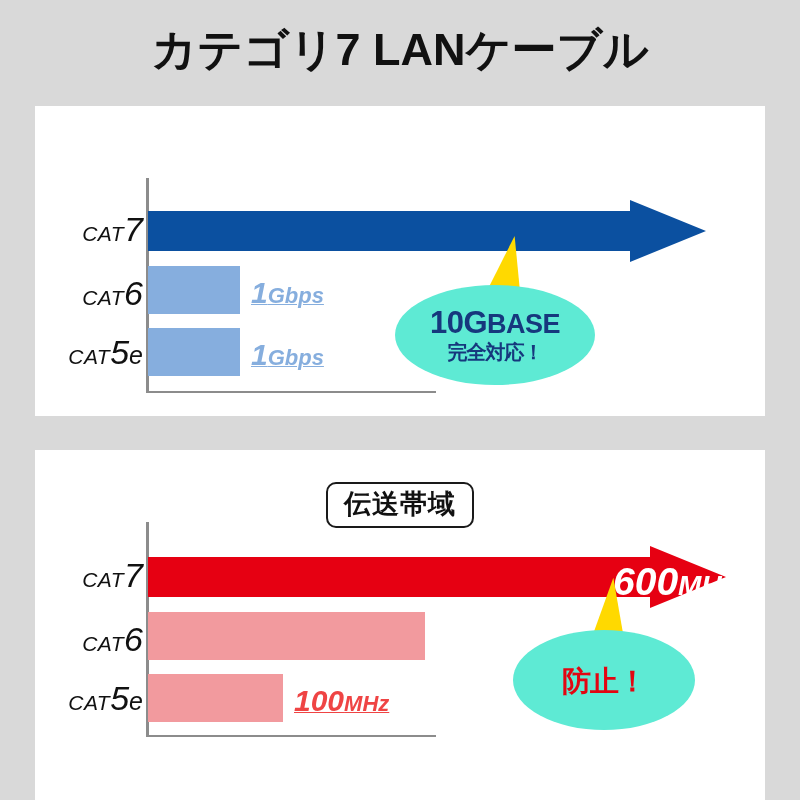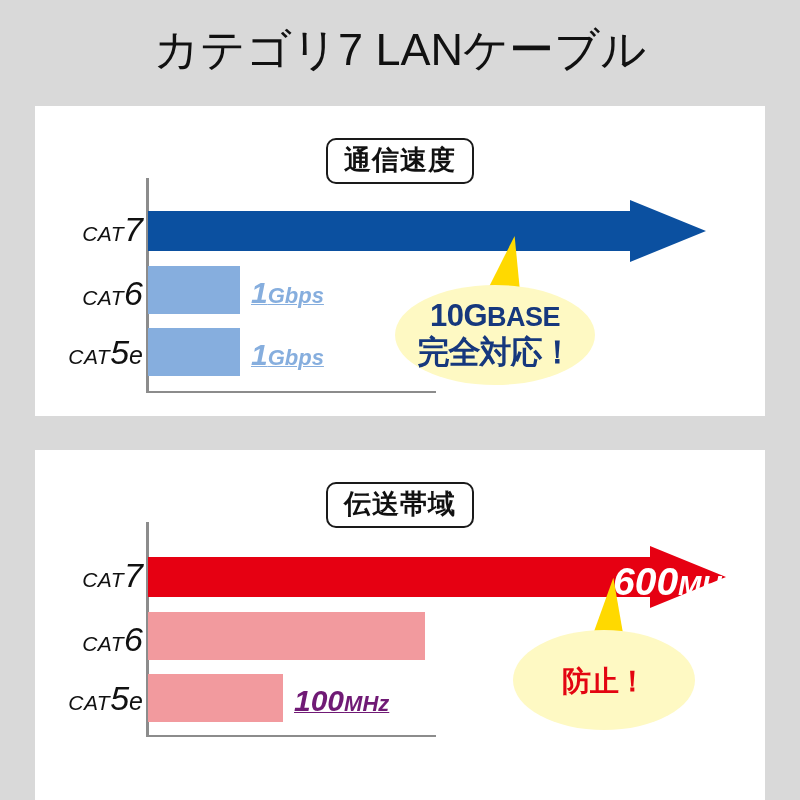--- a/index.html
+++ b/index.html
@@ -17,21 +17,21 @@
   }
 
   
   .page-title {
     position: absolute;
     top: 22px;
     left: 0;
     width: 800px;
     text-align: center;
     font-size: 45px;
-    font-weight: normal;
+    font-weight: bold;
     color: #111111;
     letter-spacing: 0px;
     line-height: 56px;
     white-space: nowrap;
   }
 
   
   .panel {
     position: absolute;
     left: 35px;
@@ -147,21 +147,21 @@
     white-space: nowrap;
     line-height: 1;
     text-decoration: underline;
   }
   .bar-value .num { font-size: 30px; }
   .bar-value .unit { font-size: 22px; }
 
   
   .bubble {
     position: absolute;
-    background: #fef9c3;
+    background: #5eead4;
     border-radius: 50%;
     display: flex;
     flex-direction: column;
     align-items: center;
     justify-content: center;
     text-align: center;
     z-index: 6;
   }
   .bubble-tail {
     position: absolute;
@@ -178,21 +178,21 @@
   
   #bubble-10gbase {
     left: 395px;
     top: 285px;
     width: 200px;
     height: 100px;
   }
   #bubble-10gbase .l1 { font-size: 31px; color: #16387d; letter-spacing: -0.5px; }
   #bubble-10gbase .l1 .g { font-size: 31px; }
   #bubble-10gbase .l1 .base { font-size: 27px; }
-  #bubble-10gbase .l2 { font-size: 32px; color: #16387d; margin-top: 3px; letter-spacing: -1px;}
+  #bubble-10gbase .l2 { font-size: 20px; color: #16387d; margin-top: 3px; letter-spacing: -1px;}
 
   #tail-10gbase {
     left: 493px;
     top: 236px;
     border-left: 14px solid transparent;
     border-right: 22px solid transparent;
     border-bottom: 62px solid #ffd900;
     transform: rotate(14deg);
   }
 
@@ -215,21 +215,20 @@
     transform: rotate(8deg);
   }
 </style>
 </head>
 <body>
 
 <div class="page-title">カテゴリ7 LANケーブル</div>
 
 <div class="panel panel-speed">
 
-  <div class="pill">通信速度</div>
 
   <div class="chart">
 
     <div class="axis-line"></div>
     <div class="axis-base"></div>
 
     <div class="cat-row" style="top:106px;">
       <div class="cat-label">
         <span class="small">CAT</span><span class="big">7</span>
       </div>
@@ -304,21 +303,21 @@
         <polygon points="0,11 502,11 502,0 578,31 502,62 502,51 0,51" fill="#e60012"></polygon>
       </svg>
     </div>
     <div class="arrow-value" style="left:530px; top:112px;margin-left:48px;">
       <span class="num">600</span><span class="unit">MHz</span>
     </div>
 
     <div class="bar" style="top:162px; width:277px; height:48px; background:#f29a9e;"></div>
 
     <div class="bar" style="top:224px; width:135px; height:48px; background:#f29a9e;"></div>
-    <div class="bar-value" style="left:259px; top:236px; color:#701a75;">
+    <div class="bar-value" style="left:259px; top:236px; color:#ef4444;">
       <span class="num">100</span><span class="unit">MHz</span>
     </div>
 
   </div>
 </div>
 
 <div class="bubble-tail" id="tail-error"></div>
 <div class="bubble" id="bubble-error">
   <div class="bubble-line l2">防止！</div>
 </div>

